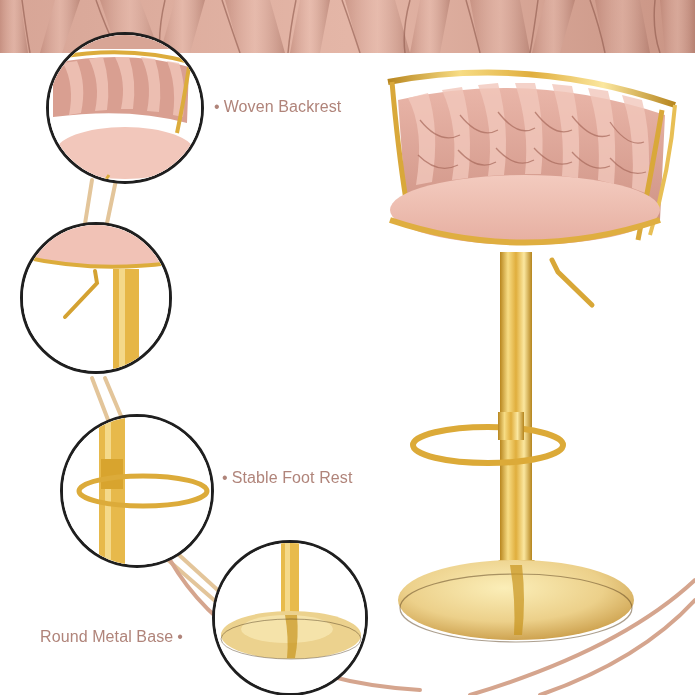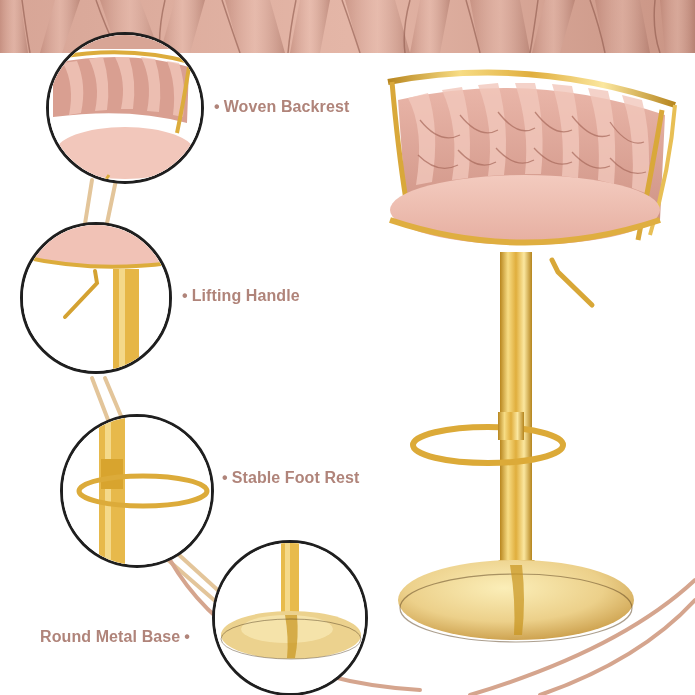--- a/index.html
+++ b/index.html
@@ -1,20 +1,20 @@
 <!DOCTYPE html>
 <html><head>
   <meta charset="utf-8">
   <style>
     html, body { margin: 0; padding: 0; background: #ffffff; }
     body { width: 695px; height: 695px; position: relative; overflow: hidden; font-family: "Liberation Sans", sans-serif; }
     .canvas { position: absolute; left: 0; top: 0; width: 695px; height: 695px; }
     .banner { position: absolute; left: 0; top: 0; width: 695px; height: 53px; overflow: hidden; }
     .label {
-      position: absolute; font-weight: bold; font-size: 16px; color: #b0847a; white-space: nowrap;
+      position: absolute; font-weight: normal; font-size: 16px; color: #b0847a; white-space: nowrap;
       letter-spacing: 0.1px;
     }
     .label .dot { display: inline-block; margin: 0 4px; }
     .callout { position: absolute; border-radius: 50%; border: 3px solid #1f1f1f; box-sizing: border-box; overflow: hidden; background: #fff; }
     svg { display: block; }
   </style>
 </head>
 <body>
 
 <div class="canvas">
@@ -199,23 +199,20 @@
       <ellipse cx="76" cy="92" rx="70" ry="24" fill="#ecd28e"></ellipse>
       <ellipse cx="72" cy="86" rx="46" ry="14" fill="#f7e7b2" opacity="0.8"></ellipse>
       <path d="M70 72 Q74 95 72 115 L80 115 Q84 95 82 72Z" fill="#c8941e" opacity="0.7"></path>
       <ellipse cx="76" cy="96" rx="70" ry="20" fill="none" stroke="#4d3a1d" stroke-width="1" opacity="0.45"></ellipse>
     </svg>
   </div>
 
   <div class="label" style="left:210px;top:98px;">
     <span class="dot">•</span><span>Woven Backrest</span>
   </div>
-  <div class="label" style="left:178px;top:287px;">
-    <span class="dot">•</span><span>Lifting Handle</span>
-  </div>
   <div class="label" style="left:40px;top:628px;">
     <span>Round Metal Base</span><span class="dot">•</span>
   </div>
   <div class="label" style="left:218px;top:469px;">
     <span class="dot">•</span><span>Stable Foot Rest</span>
   </div>
 
 </div>
 
 </body></html>

